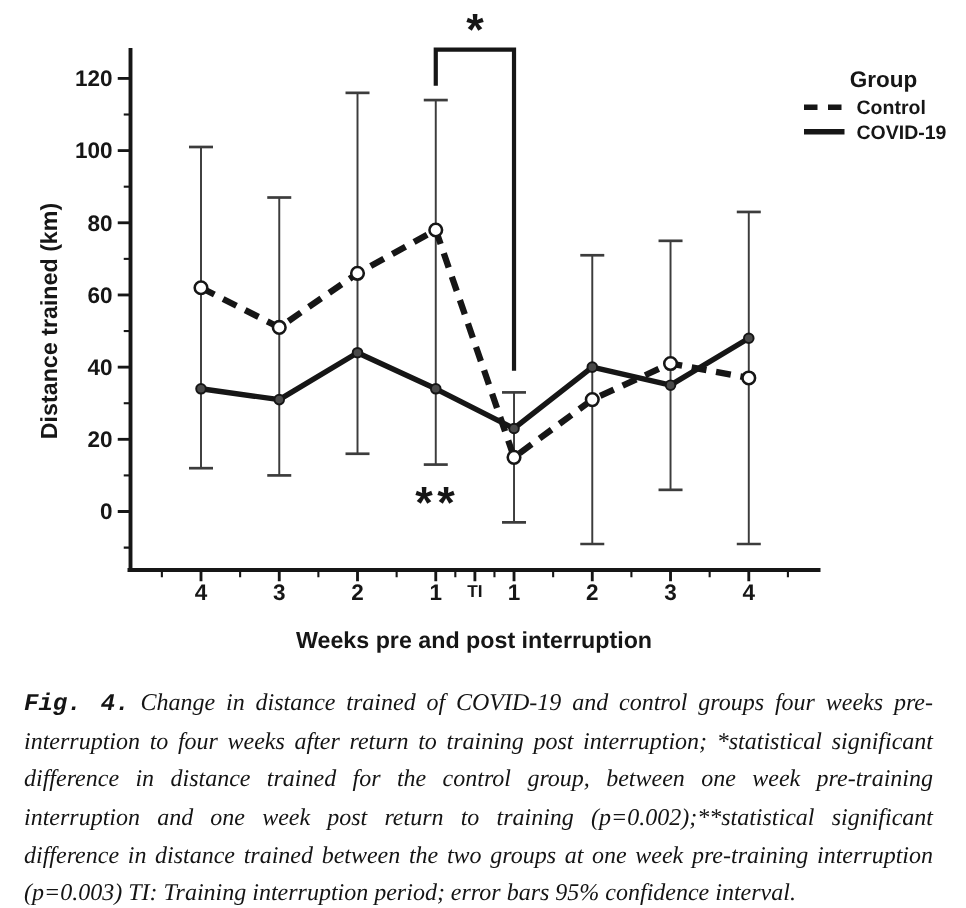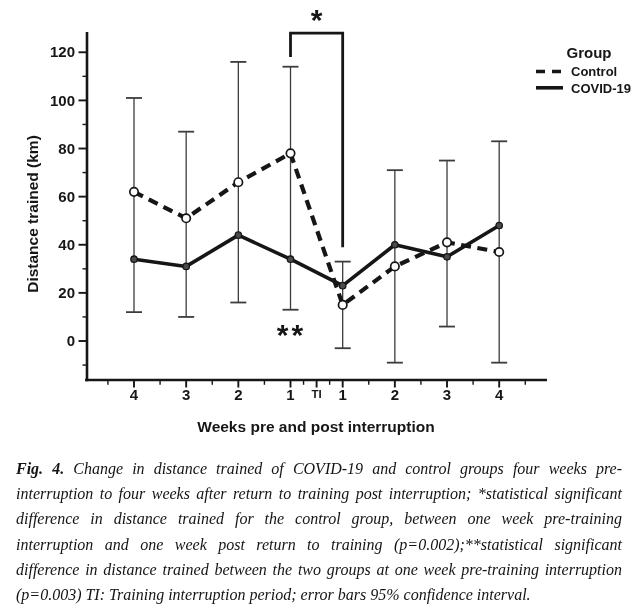--- a/index.html
+++ b/index.html
@@ -20,21 +20,21 @@
     top: 456px;
     width: 606px;
     margin: 0;
     font-family: "Liberation Serif", "DejaVu Serif", serif;
     font-style: italic;
     font-size: 16px;
     line-height: 25.2px;
     color: #141414;
     text-align: justify;
   }
-  .figlab { font-weight: bold; }
+  .figlab { font-weight: bold; font-family: Liberation Mono, monospace; }
 </style>
 </head>
 <body>
 
 <div class="page">
   <div id="chart">
       <svg viewBox="0 0 644 455" width="644" height="455">
         <line x1="87" y1="32" x2="87" y2="381.3" stroke="#161616" stroke-width="2.6"></line>
         <line x1="85" y1="380" x2="547" y2="380" stroke="#161616" stroke-width="2.6"></line>
         <line x1="78.5" y1="341" x2="87" y2="341" stroke="#161616" stroke-width="1.9"></line>

